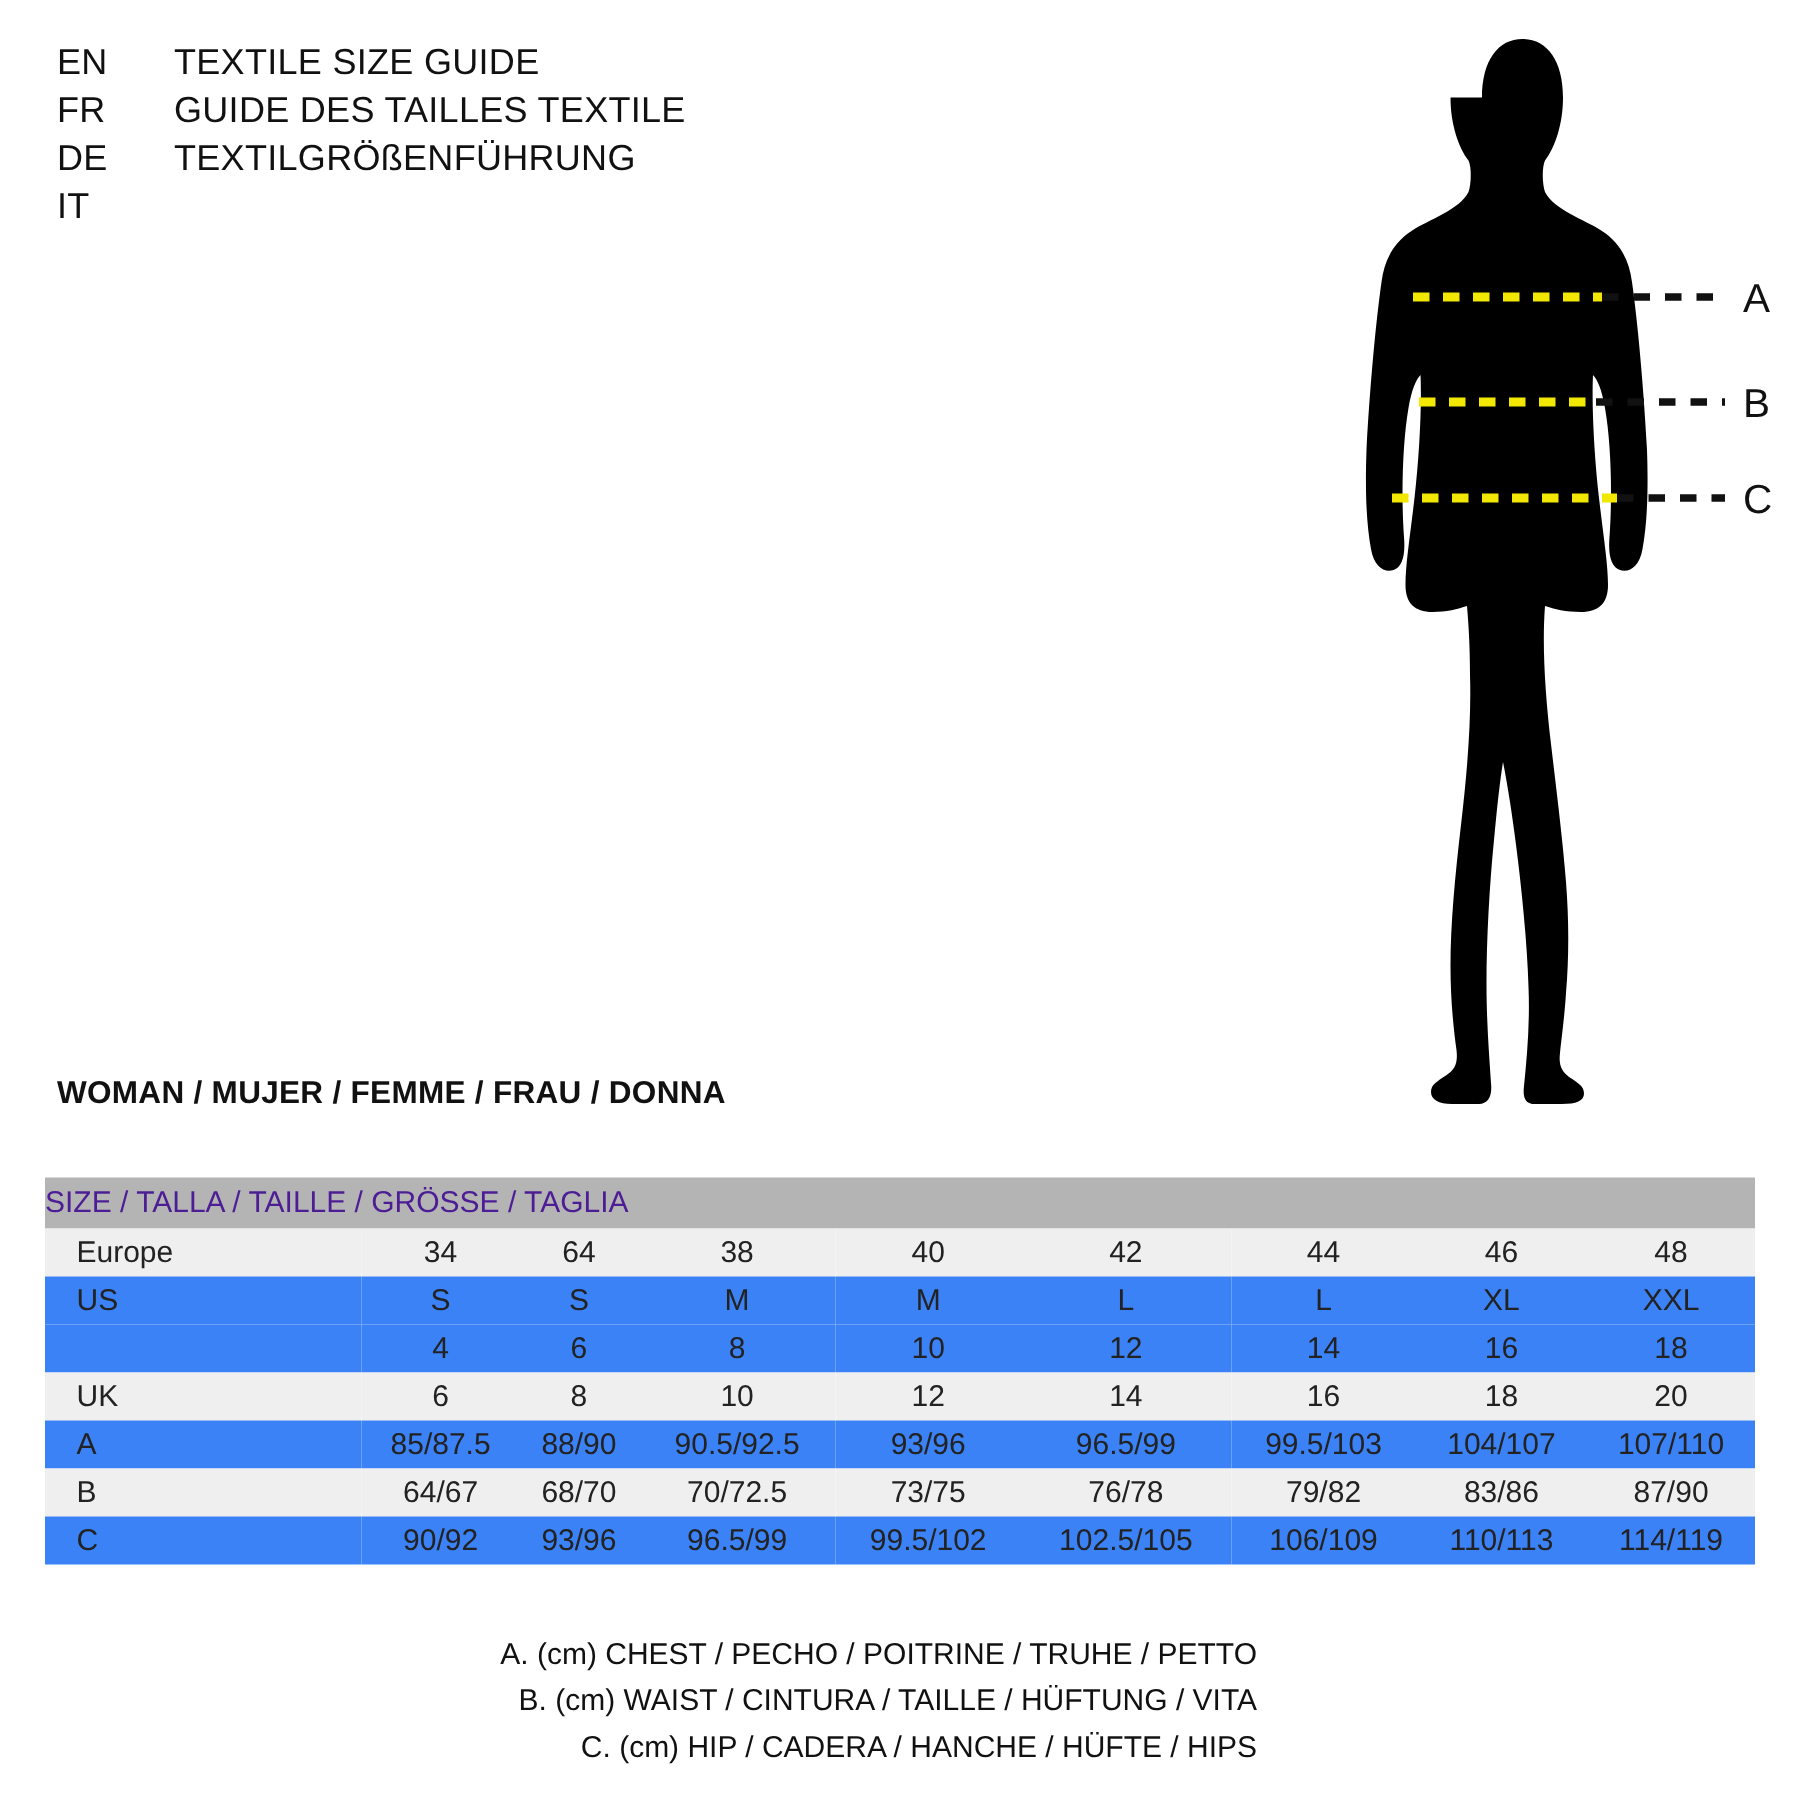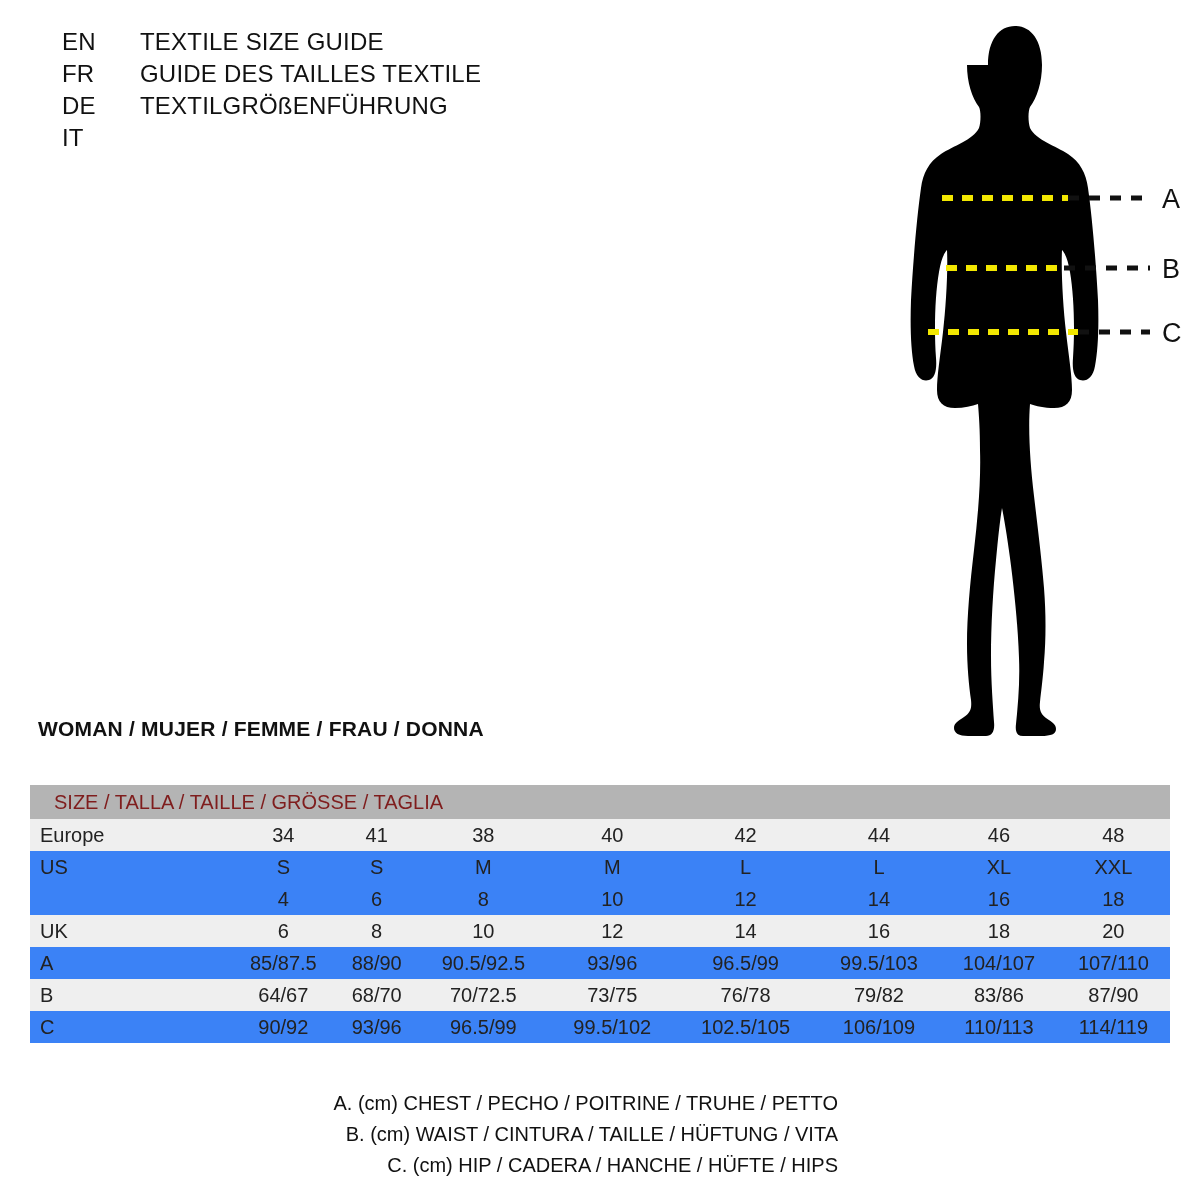--- a/index.html
+++ b/index.html
@@ -15,21 +15,20 @@
     color: #111111;
     overflow: hidden;
   }
 
   
   #lang-block {
     position: absolute;
     left: 38px;
     top: 28px;
     width: 700px;
-    margin-left: 24px;
   }
   .lang-row {
     display: flex;
     align-items: baseline;
     height: 32px;
     font-size: 24px;
     letter-spacing: 0.2px;
   }
   .lang-code {
     width: 78px;
@@ -75,30 +74,30 @@
   }
   #size-table td, #size-table th {
     padding: 0;
     height: 32px;
     font-weight: 400;
     text-align: center;
     vertical-align: middle;
   }
   #size-table .rowlabel {
     text-align: left;
-    padding-left: 10px;
+    padding-left: 21px;
     width: 190px;
   }
   #size-table tr.head td {
     background: #b4b4b4;
     text-align: left;
-    padding-left: 24px;
+    padding-left: 0;
     font-size: 20px;
     height: 34px;
-    color: #7f1d1d;
+    color: #4c1d95;
   }
   #size-table tr.shade td {
     background: #efefef;
   }
   #size-table tr.plain td {
     background: #3b82f6;
   }
 
   
   #footnotes {
@@ -224,21 +223,21 @@
 
 <table id="size-table">
   <tbody>
     <tr class="head">
       <td colspan="9">SIZE / TALLA / TAILLE / GRÖSSE / TAGLIA</td>
     </tr>
 
     <tr class="shade">
       <td class="rowlabel">Europe</td>
       <td>34</td>
-      <td>41</td>
+      <td>64</td>
       <td>38</td>
       <td>40</td>
       <td>42</td>
       <td>44</td>
       <td>46</td>
       <td>48</td>
     </tr>
 
     <tr class="plain">
       <td class="rowlabel">US</td>

